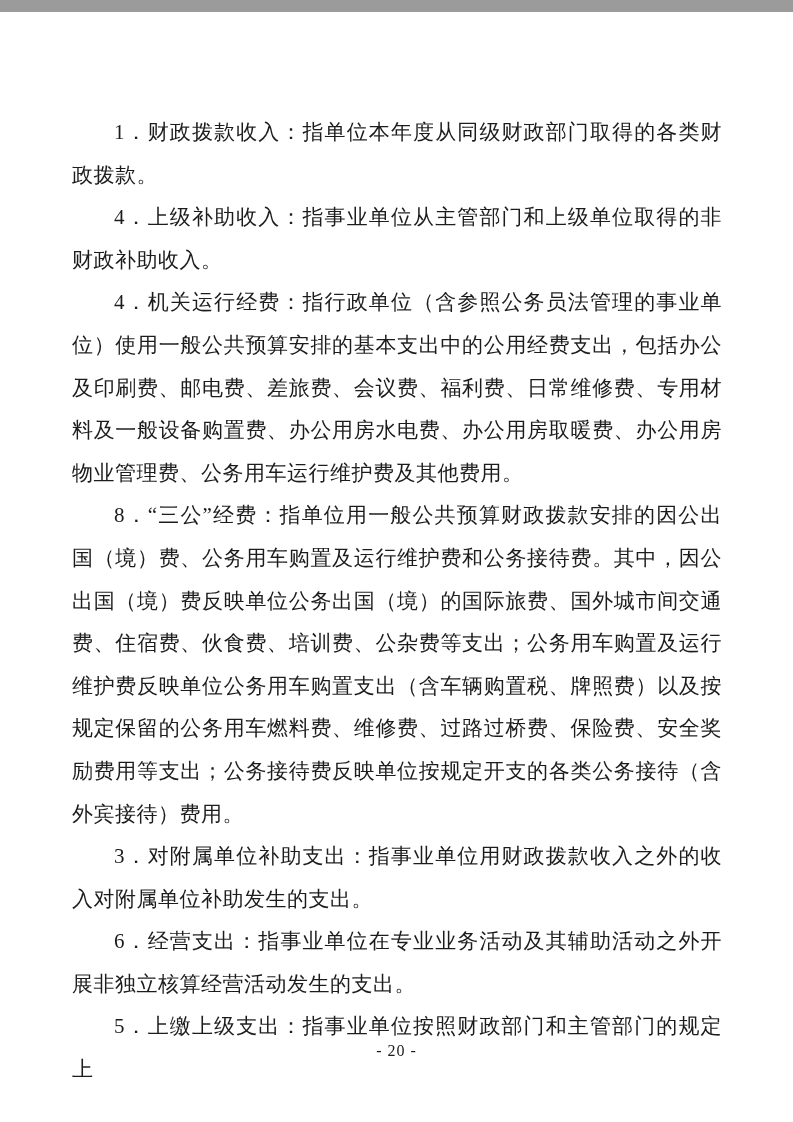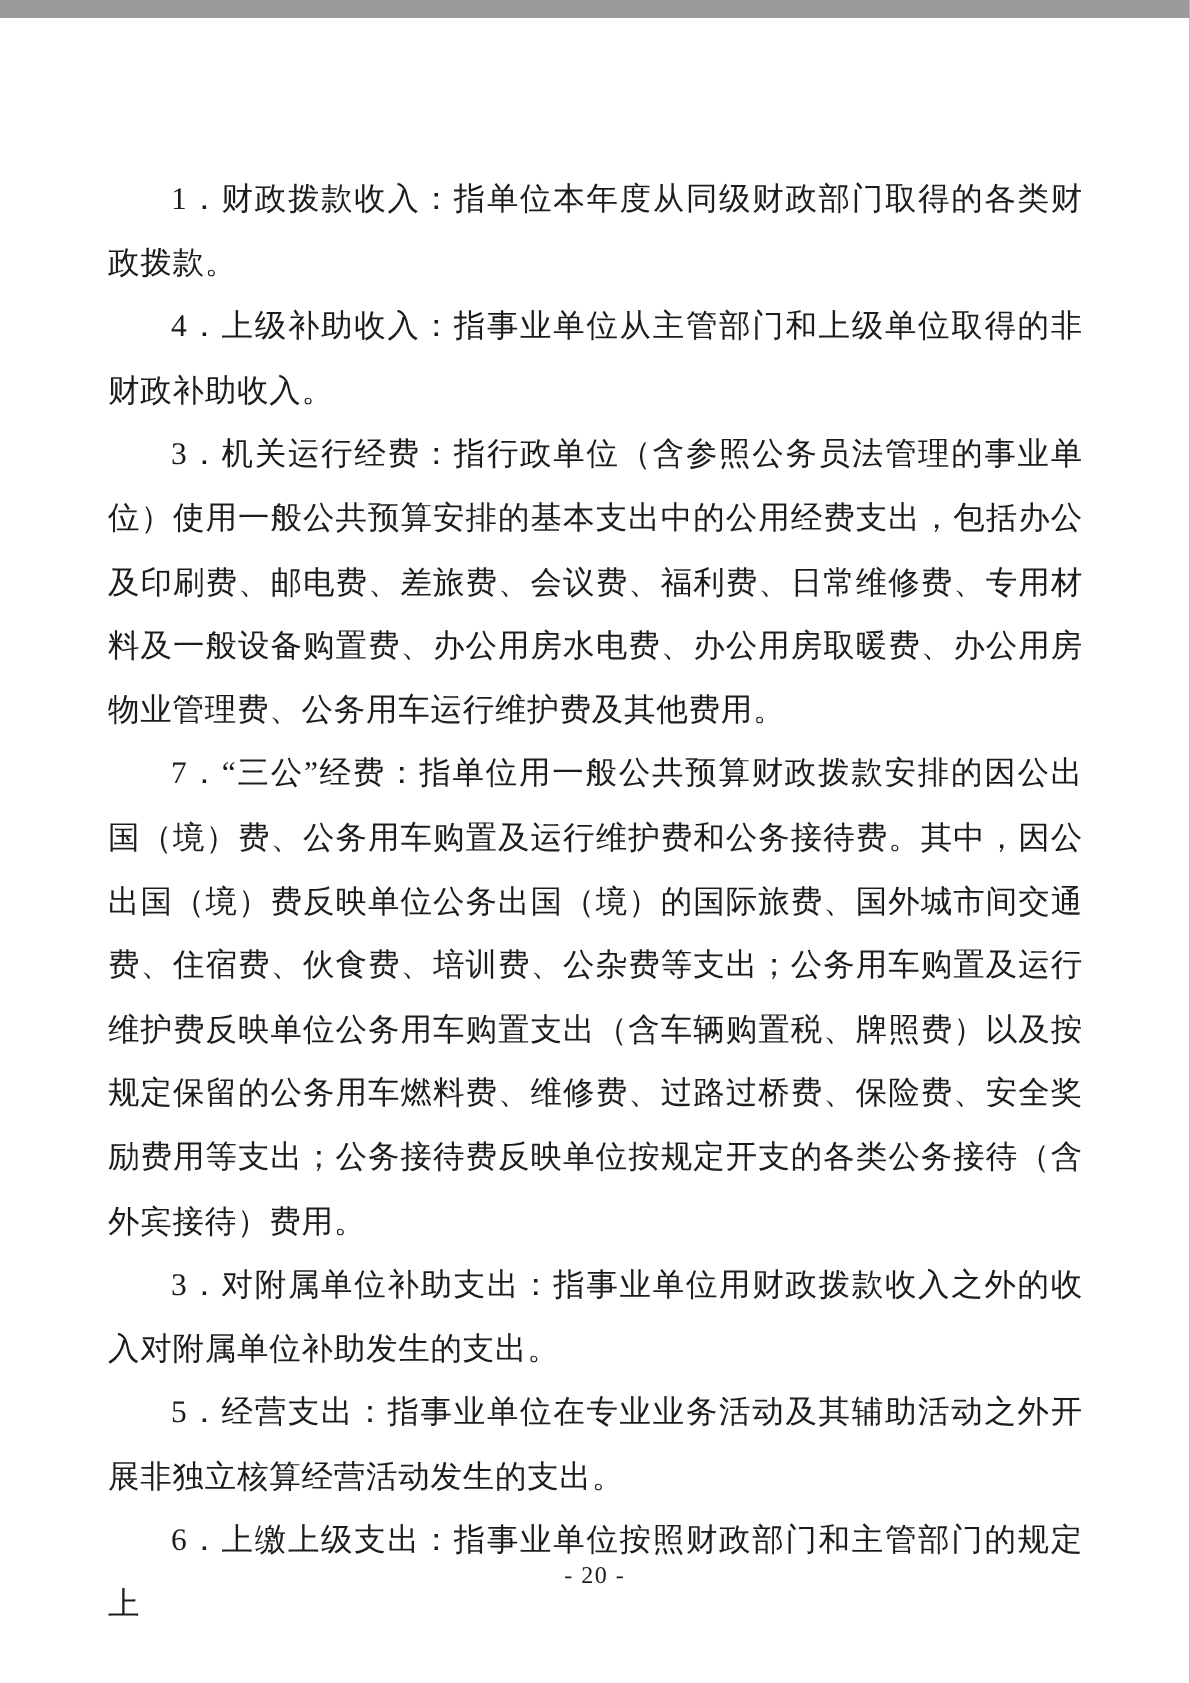--- a/index.html
+++ b/index.html
@@ -46,20 +46,20 @@
     font-family: "Liberation Serif", "DejaVu Serif", serif;
   }
 </style>
 </head>
 <body>
 
 <div class="page">
   <div class="body-text">
     <p>1．财政拨款收入：指单位本年度从同级财政部门取得的各类财政拨款。</p>
     <p>4．上级补助收入：指事业单位从主管部门和上级单位取得的非财政补助收入。</p>
-    <p>3．机关运行经费：指行政单位（含参照公务员法管理的事业单位）使用一般公共预算安排的基本支出中的公用经费支出，包括办公及印刷费、邮电费、差旅费、会议费、福利费、日常维修费、专用材料及一般设备购置费、办公用房水电费、办公用房取暖费、办公用房物业管理费、公务用车运行维护费及其他费用。</p>
-    <p>7．“三公”经费：指单位用一般公共预算财政拨款安排的因公出国（境）费、公务用车购置及运行维护费和公务接待费。其中，因公出国（境）费反映单位公务出国（境）的国际旅费、国外城市间交通费、住宿费、伙食费、培训费、公杂费等支出；公务用车购置及运行维护费反映单位公务用车购置支出（含车辆购置税、牌照费）以及按规定保留的公务用车燃料费、维修费、过路过桥费、保险费、安全奖励费用等支出；公务接待费反映单位按规定开支的各类公务接待（含外宾接待）费用。</p>
+    <p>4．机关运行经费：指行政单位（含参照公务员法管理的事业单位）使用一般公共预算安排的基本支出中的公用经费支出，包括办公及印刷费、邮电费、差旅费、会议费、福利费、日常维修费、专用材料及一般设备购置费、办公用房水电费、办公用房取暖费、办公用房物业管理费、公务用车运行维护费及其他费用。</p>
+    <p>8．“三公”经费：指单位用一般公共预算财政拨款安排的因公出国（境）费、公务用车购置及运行维护费和公务接待费。其中，因公出国（境）费反映单位公务出国（境）的国际旅费、国外城市间交通费、住宿费、伙食费、培训费、公杂费等支出；公务用车购置及运行维护费反映单位公务用车购置支出（含车辆购置税、牌照费）以及按规定保留的公务用车燃料费、维修费、过路过桥费、保险费、安全奖励费用等支出；公务接待费反映单位按规定开支的各类公务接待（含外宾接待）费用。</p>
     <p>3．对附属单位补助支出：指事业单位用财政拨款收入之外的收入对附属单位补助发生的支出。</p>
-    <p>5．经营支出：指事业单位在专业业务活动及其辅助活动之外开展非独立核算经营活动发生的支出。</p>
-    <p>6．上缴上级支出：指事业单位按照财政部门和主管部门的规定上</p>
+    <p>6．经营支出：指事业单位在专业业务活动及其辅助活动之外开展非独立核算经营活动发生的支出。</p>
+    <p>5．上缴上级支出：指事业单位按照财政部门和主管部门的规定上</p>
   </div>
   <div class="page-footer">- 20 -</div>
 </div>
 
 </body></html>

